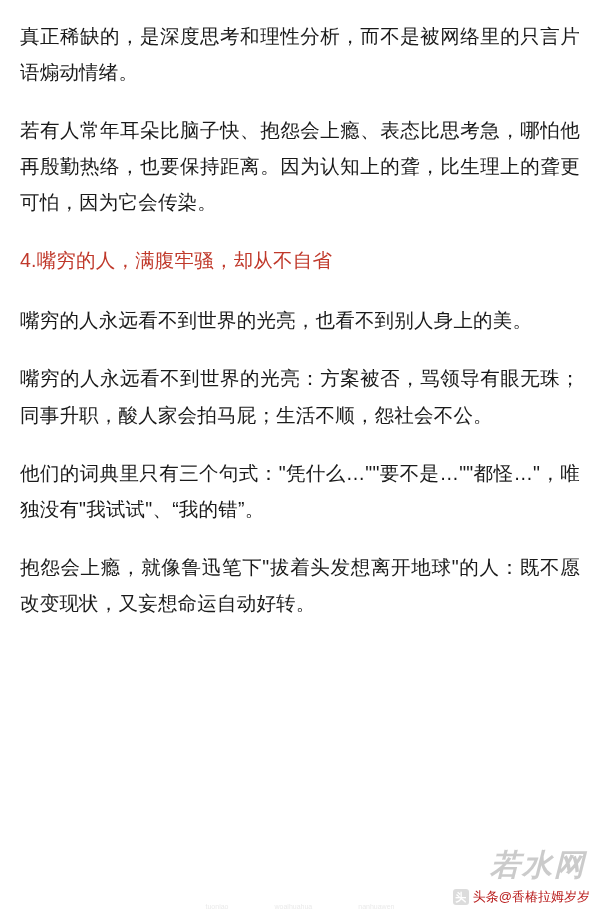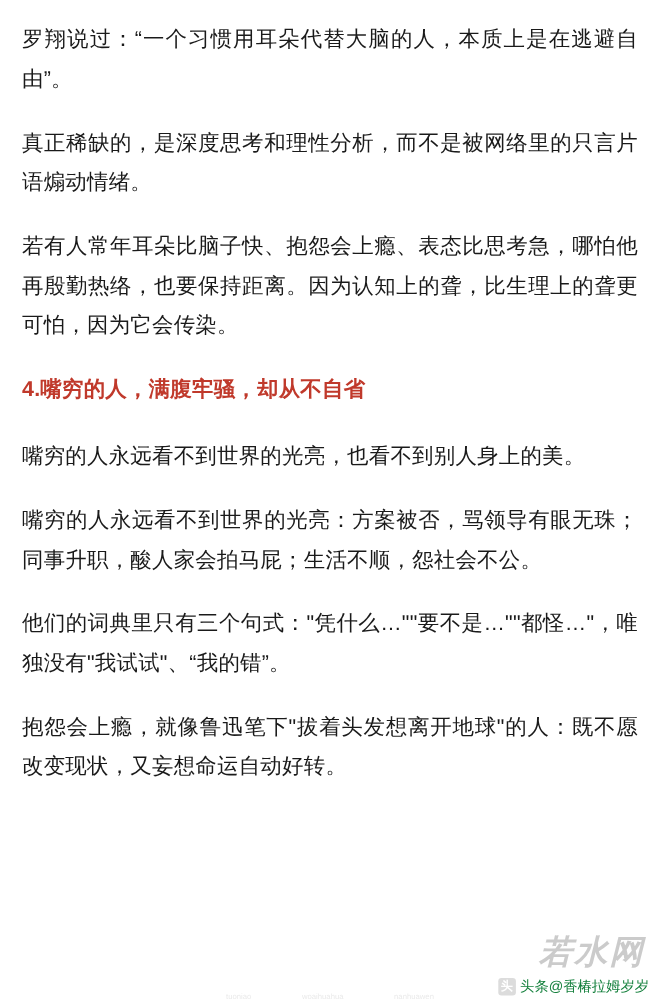--- a/index.html
+++ b/index.html
@@ -26,21 +26,21 @@
     text-align: justify;
     letter-spacing: 0.2px;
   }
   .para.tight {
     margin-bottom: 20px;
   }
   .heading {
     font-size: 19.5px;
     line-height: 1.85;
     color: #c0392b;
-    font-weight: bold;
+    font-weight: normal;
     margin: 20px 0 24px 0;
     letter-spacing: 0.2px;
   }
   .watermark-main {
     position: absolute;
     right: 14px;
     bottom: 26px;
     font-size: 30px;
     font-weight: bold;
     color: rgba(160,160,160,0.55);
@@ -65,40 +65,39 @@
     height: 16px;
     border-radius: 3px;
     background: #dcdcdc;
     color: #ffffff;
     font-size: 11px;
     line-height: 16px;
     text-align: center;
     font-weight: bold;
   }
   .watermark-badge .wm-text {
-    color: #15803d;
+    color: #b91c1c;
   }
   .footer-tiny {
     position: absolute;
     left: 0;
     right: 0;
     bottom: 2px;
     display: flex;
     justify-content: center;
     gap: 46px;
     font-size: 7px;
     color: #eaeaea;
     pointer-events: none;
   }
 </style>
 </head>
 <body>
 
 <div class="article">
-  <p class="para">罗翔说过：“一个习惯用耳朵代替大脑的人，本质上是在逃避自由”。</p>
   <p class="para">真正稀缺的，是深度思考和理性分析，而不是被网络里的只言片语煽动情绪。</p>
   <p class="para">若有人常年耳朵比脑子快、抱怨会上瘾、表态比思考急，哪怕他再殷勤热络，也要保持距离。因为认知上的聋，比生理上的聋更可怕，因为它会传染。</p>
   <h2 class="heading">4.嘴穷的人，满腹牢骚，却从不自省</h2>
   <p class="para">嘴穷的人永远看不到世界的光亮，也看不到别人身上的美。</p>
   <p class="para">嘴穷的人永远看不到世界的光亮：方案被否，骂领导有眼无珠；同事升职，酸人家会拍马屁；生活不顺，怨社会不公。</p>
   <p class="para">他们的词典里只有三个句式："凭什么…""要不是…""都怪…"，唯独没有"我试试"、“我的错”。</p>
   <p class="para tight">抱怨会上瘾，就像鲁迅笔下"拔着头发想离开地球"的人：既不愿改变现状，又妄想命运自动好转。</p>
 </div>
 
 <div class="watermark-main">若水网</div>

